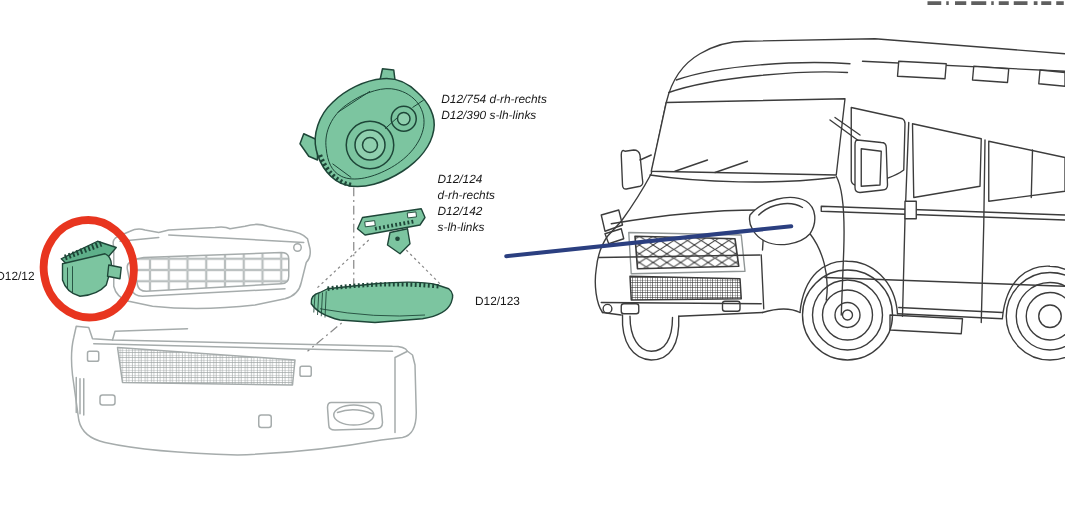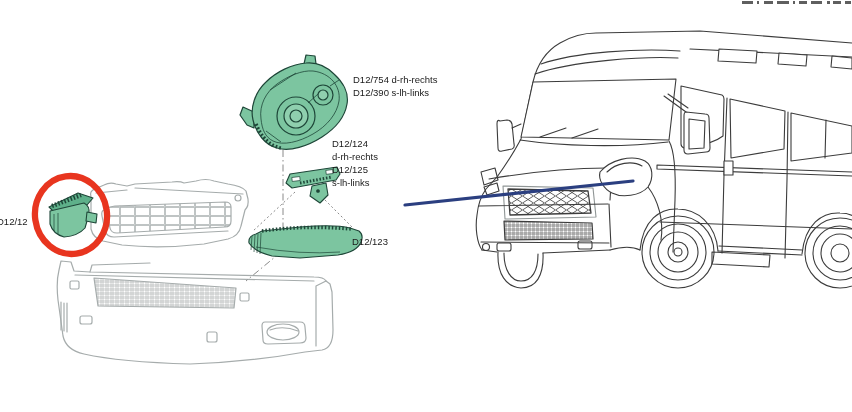--- a/index.html
+++ b/index.html
@@ -1,19 +1,19 @@
 <!DOCTYPE html>
 <html><head>
 <meta charset="utf-8">
 <style>
   html,body{margin:0;padding:0;background:#ffffff;width:852px;height:412px;overflow:hidden;}
   .stage{position:relative;width:852px;height:412px;background:#ffffff;font-family:"Liberation Sans",sans-serif;}
   svg{position:absolute;left:0;top:0;}
   .part-label{position:absolute;color:#1a1a1a;font-size:9.5px;line-height:12.5px;white-space:nowrap;}
-  .part-label span{display:block;}
+  .part-label span{display:block;font-style:italic;}
   .bracket-label span{line-height:13px;}
   .frag{position:absolute;top:1px;height:3px;background:#5f5f5f;}
 </style>
 </head>
 <body>
 
 <div class="stage">
 
   <svg width="852" height="412" viewBox="0 0 852 412">
     <defs>
@@ -173,28 +173,28 @@
 
     <line x1="405" y1="205" x2="633" y2="181" stroke="#2b3f80" stroke-width="3.2" stroke-linecap="round"></line>
     <ellipse cx="71" cy="215" rx="36" ry="39" fill="none" stroke="#e8351f" stroke-width="6.3" stroke-linecap="round" transform="rotate(-8 71 215)"></ellipse>
   </svg>
 
   <div class="part-label" style="left:353px;top:74px;">
     <span>D12/754 d-rh-rechts</span>
     <span>D12/390 s-lh-links</span>
   </div>
 
-  <div class="part-label bracket-label" style="left:332px;top:137px;">
+  <div class="part-label bracket-label" style="left:350px;top:137px;">
     <span>D12/124</span>
     <span>d-rh-rechts</span>
-    <span>D12/125</span>
+    <span>D12/142</span>
     <span>s-lh-links</span>
   </div>
 
-  <div class="part-label" style="left:352px;top:236px;text-align:right;">D12/123</div>
+  <div class="part-label" style="left:380px;top:236px;text-align:right;">D12/123</div>
 
   <div class="part-label" style="left:-3px;top:216px;">D12/12</div>
 
   <div>
     <span class="frag" style="left:742px;width:11px;"></span>
     <span class="frag" style="left:757px;width:2px;"></span>
     <span class="frag" style="left:764px;width:9px;"></span>
     <span class="frag" style="left:777px;width:12px;"></span>
     <span class="frag" style="left:793px;width:2px;"></span>
     <span class="frag" style="left:799px;width:8px;"></span>

